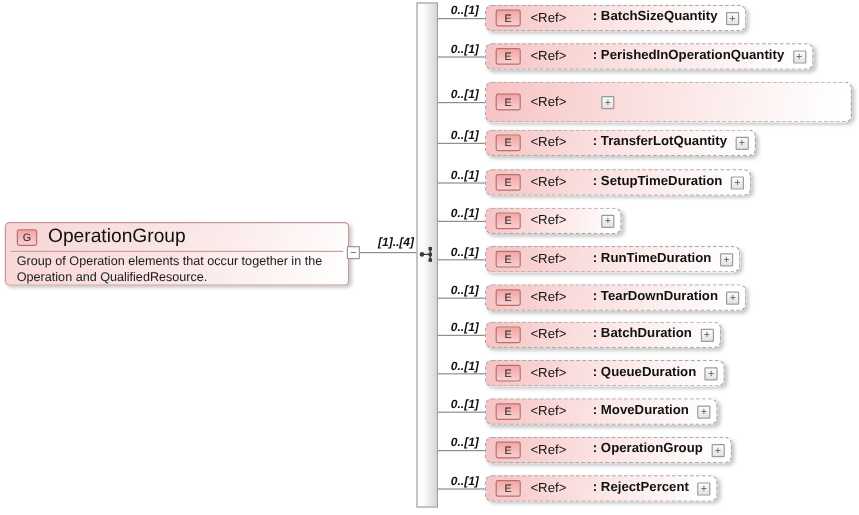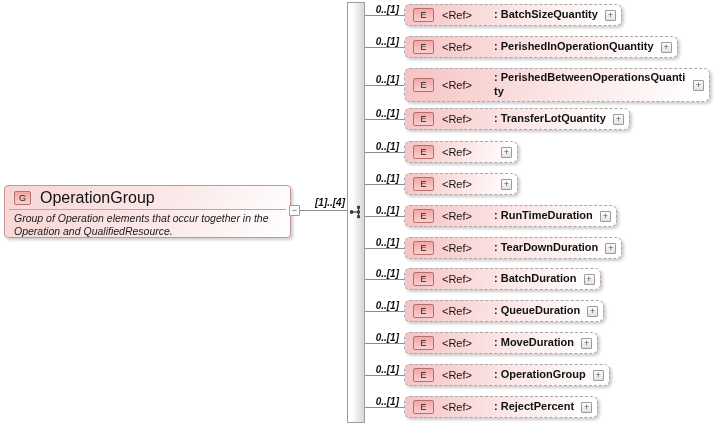--- a/index.html
+++ b/index.html
@@ -53,21 +53,21 @@
     position:absolute;left:4px;top:185px;width:287px;height:53px;box-sizing:border-box;
     border:1px solid #c99494;border-radius:4px;
     background:linear-gradient(115deg,#f8d5d5 0%,#fbe8e8 55%,#ffffff 100%);
     box-shadow:2px 2px 3px rgba(90,90,90,0.30);
     padding:4px 8px 0 9px;
   }
   .gtitle-row{display:flex;align-items:center;gap:9px;height:16px;}
   .gicon{width:17px;flex:0 0 17px;}
   .gtitle{font-weight:normal;font-size:16px;color:#111;}
   .gdivider{border-top:1px solid #c9a0a0;margin:3px -4px 2px -5px;height:0;}
-  .gdesc{font-style:italic;font-size:10.5px;line-height:1.22;color:#1a1a1a;}
+  .gdesc{font-size:10.5px;line-height:1.22;color:#1a1a1a;}
   .minus{
     position:absolute;left:289px;top:205px;width:11px;height:11px;box-sizing:border-box;
     border:1px solid #9a9a9a;border-radius:1px;background:#fcfcfc;
     display:flex;align-items:center;justify-content:center;cursor:pointer;
   }
   .minus::before{content:'\2212';font-size:9px;line-height:1;color:#555;}
   .gline{position:absolute;left:300px;top:210px;width:47px;}
   .gcard{left:auto;right:371px;top:197px;width:45px;}
 </style>
 </head>
@@ -119,21 +119,20 @@
       <span class="plus"></span>
     </div>
   </div>
 
   <div class="row wide" style="top:68px;height:34px;">
     <span class="card" style="top:6px;">0..[1]</span>
     <span class="hline"></span>
     <div class="ebox" style="width:306px;">
       <span class="eicon">E</span>
       <span class="ref">&lt;Ref&gt;</span>
-      <span class="ename">: PerishedBetweenOperationsQuantity</span>
       <span class="plus"></span>
     </div>
   </div>
 
   <div class="row" style="top:108px;height:22px;">
     <span class="card" style="top:0;">0..[1]</span>
     <span class="hline"></span>
     <div class="ebox">
       <span class="eicon">E</span>
       <span class="ref">&lt;Ref&gt;</span>
@@ -141,20 +140,21 @@
       <span class="plus"></span>
     </div>
   </div>
 
   <div class="row" style="top:141px;height:22px;">
     <span class="card" style="top:0;">0..[1]</span>
     <span class="hline"></span>
     <div class="ebox">
       <span class="eicon">E</span>
       <span class="ref">&lt;Ref&gt;</span>
+      <span class="ename">: SetupTimeDuration</span>
       <span class="plus"></span>
     </div>
   </div>
 
   <div class="row" style="top:173px;height:22px;">
     <span class="card" style="top:0;">0..[1]</span>
     <span class="hline"></span>
     <div class="ebox">
       <span class="eicon">E</span>
       <span class="ref">&lt;Ref&gt;</span>

